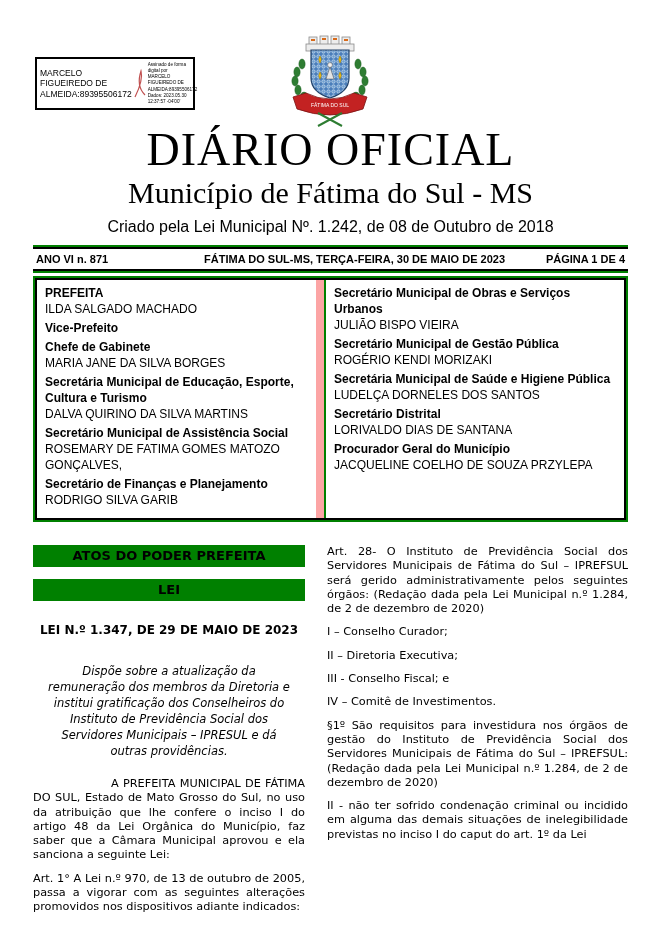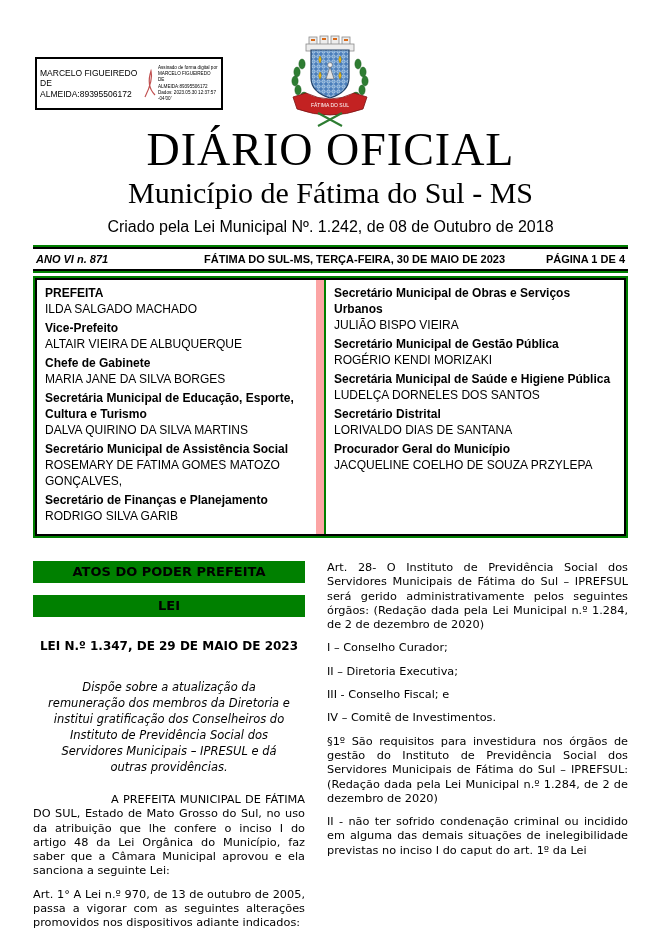--- a/index.html
+++ b/index.html
@@ -10,21 +10,21 @@
     margin:0 auto;
     background:#fff;
     overflow:hidden;
     font-family:"Liberation Sans", sans-serif;
     color:#000;
   }
 
   
   .sig-box {
     position:absolute; left:35px; top:57px;
-    width:188px; height:53px;
+    width:160px; height:53px;
     border:2px solid #000;
     display:flex; align-items:center;
     padding:2px 3px;
     background:#fff;
   }
   .sig-name {
     width:102px;
     font-size:8.5px; line-height:10.5px;
     font-family:"Liberation Sans", sans-serif;
   }
@@ -59,21 +59,21 @@
   
   .content { padding:0 33px; }
   .info-wrap { margin-top:9px; border-top:2px solid #008000; border-bottom:2px solid #008000; }
   .info-bar {
     border-top:2px solid #000; border-bottom:2px solid #000;
     display:flex; justify-content:space-between; align-items:center;
     padding:4px 3px;
     font-weight:bold; font-size:11px;
   }
   .info-bar .c { text-align:right; flex:1; }
-  .info-bar .l { width:120px;font-style:italic; }
+  .info-bar .l { width:120px; }
   .info-bar .r { width:120px; text-align:right; }
 
   
   .box-outer { margin-top:3px; border:2px solid #008000; }
   .box-inner { border:2px solid #000; display:flex; }
   .off-col {
     font-size:12px; line-height:16px;
     padding:5px 10px 7px 8px;
   }
   .off-left  { width:287px; flex:none; border-right:8px solid #fca5a5; }
@@ -208,21 +208,20 @@
 
     <div class="box-outer">
       <div class="box-inner">
         <div class="off-col off-left">
           <div class="off-entry">
             <div class="off-role">PREFEITA</div>
             <div class="off-name">ILDA SALGADO MACHADO</div>
           </div>
           <div class="off-entry">
             <div class="off-role">Vice-Prefeito</div>
-            <div class="off-name">ALTAIR VIEIRA DE ALBUQUERQUE</div>
           </div>
           <div class="off-entry">
             <div class="off-role">Chefe de Gabinete</div>
             <div class="off-name">MARIA JANE DA SILVA BORGES</div>
           </div>
           <div class="off-entry">
             <div class="off-role">Secretária Municipal de Educação, Esporte, Cultura e Turismo</div>
             <div class="off-name">DALVA QUIRINO DA SILVA MARTINS</div>
           </div>
           <div class="off-entry">

